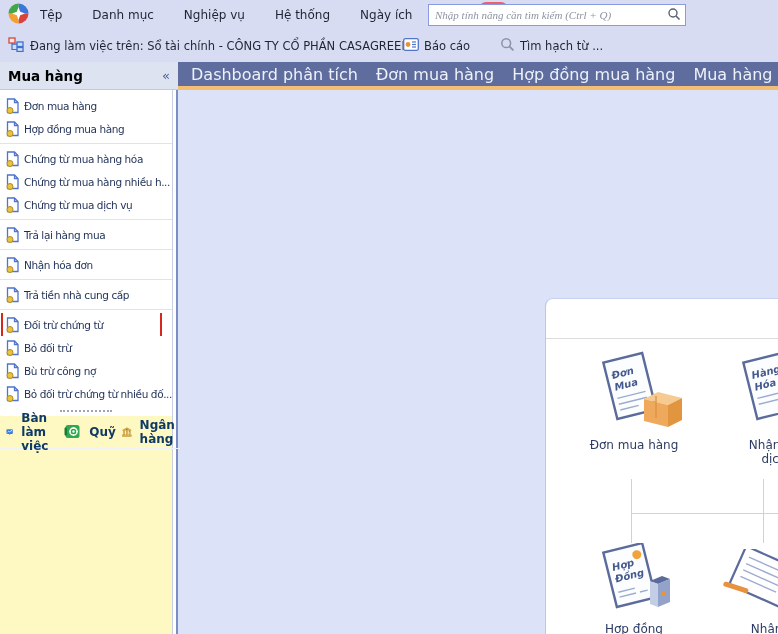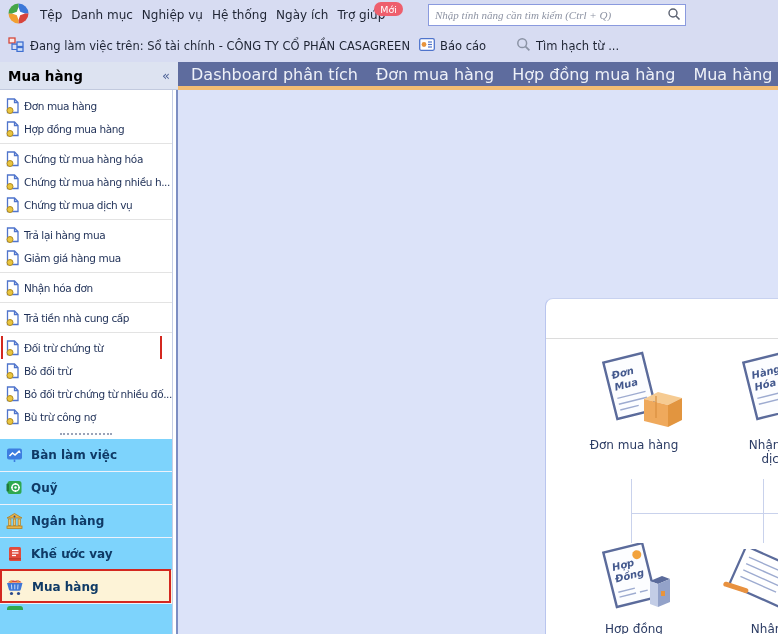--- a/index.html
+++ b/index.html
@@ -1,31 +1,31 @@
 <!DOCTYPE html>
 <html><head>
 <meta charset="utf-8">
 <style>
   *{margin:0;padding:0;box-sizing:border-box}
   html,body{width:778px;height:634px;overflow:hidden}
   body{font-family:"DejaVu Sans","Liberation Sans",sans-serif;position:relative;background:#dce3f9;color:#1e2433;font-size:12px}
 
   
   .menubar{position:absolute;top:0;left:0;right:0;height:30px;background:#d7dcf2;display:flex;align-items:center;padding-left:8px}
-  .menubar nav{display:flex;align-items:center;gap:9px;margin-left:11px}
+  .menubar nav{display:flex;align-items:center;gap:30px;margin-left:11px}
   .menu-item{white-space:nowrap;cursor:default}
   .badge{background:#ee5f6d;color:#fff;font-size:9.5px;padding:1.5px 6px;border-radius:9px;margin-left:-11px;position:relative;top:-6px}
   .searchbox{position:absolute;left:428px;top:4px;width:258px;height:22px;background:#fff;border:1px solid #8a9ade;display:flex;align-items:center;padding:0 4px 0 6px}
   .searchbox input{flex:1;border:none;outline:none;font-family:Liberation Serif, serif;font-size:11px;font-style:italic;color:#444;background:transparent}
   .searchbox input::placeholder{color:#8d93a3}
 
   
   .toolbar{position:absolute;top:30px;left:0;right:0;height:32px;background:#d7dcf2;display:flex;align-items:center;padding-left:8px;font-size:11.5px}
   .tool-left{display:flex;align-items:center;gap:6px;white-space:nowrap}
-  .tool-right{position:absolute;left:419px;display:flex;align-items:center;gap:30px}
+  .tool-right{position:absolute;left:403px;display:flex;align-items:center;gap:30px}
   .tool-btn{display:flex;align-items:center;gap:5px;white-space:nowrap;cursor:default}
 
   
   .row3{position:absolute;top:62px;left:0;right:0;height:28px}
   .side-header{position:absolute;left:0;top:0;width:178px;height:28px;background:#dde3f1;border-bottom:1px solid #c2cade;display:flex;align-items:center;justify-content:space-between;padding:0 8px}
   .side-header .t{font-weight:bold;font-size:13.5px;color:#000}
   .side-header .c{color:#4a5f95;font-size:13px;cursor:pointer}
   .tabbar{position:absolute;left:178px;right:0;top:0;height:28px;background:#5e6c9e;display:flex;align-items:center;padding:0 0 4px 4px;overflow:hidden}
   .tabbar::after{content:"";position:absolute;left:0;right:0;bottom:0;height:4px;background:#f3bd74}
   .tab{padding:0 9px;font-size:16px;color:#eef1f8;white-space:nowrap;display:flex;align-items:center;gap:5px;cursor:pointer}
@@ -34,21 +34,21 @@
   
   .sidebar{position:absolute;left:0;top:90px;bottom:0;width:178px;background:#fff;border-right:2px solid #7d8ec2}
   .side-inner{position:absolute;left:0;top:0;bottom:0;width:173px;border-right:1px solid #c6cfe6;display:flex;flex-direction:column}
   .list{padding-top:4px}
   .srow{height:23px;display:flex;align-items:center;gap:5px;padding-left:6px;font-size:10.5px;letter-spacing:-0.4px;color:#1f3057;white-space:nowrap;overflow:hidden;position:relative;cursor:pointer}
   .srow svg{flex:0 0 auto}
   .sep{height:1px;background:#e3e3e3;margin:3px 0}
   .hl{position:absolute;left:1px;right:10px;top:-2px;bottom:-2px;border:2px solid #d4281f;pointer-events:none}
   .splitter{height:11px;display:flex;align-items:center;justify-content:center;cursor:row-resize}
   .splitter b{width:52px;border-top:2px dotted #9aa3b8}
-  .sections{flex:1;display:flex;flex-direction:column;background:#7dd3fc}
+  .sections{flex:1;display:flex;background:#fef9c3}
   .section{height:33px;display:flex;align-items:center;gap:8px;padding-left:6px;font-weight:bold;font-size:12px;color:#0f3a66;border-bottom:1px solid #eef2fb;position:relative;cursor:pointer}
   .section.sel{background:#fdf3d7}
   .hl2{position:absolute;left:0;right:1px;top:-2px;bottom:0;border:2px solid #d4281f;pointer-events:none}
   .partial-ico{height:6px;position:relative}
   .partial-ico i{position:absolute;left:7px;top:2px;width:16px;height:4px;background:#2fa84f;border-radius:3px 3px 0 0}
 
   
   .main{position:absolute;left:180px;top:90px;right:0;bottom:0;background:#dce3f9}
   .panel{position:absolute;left:365px;top:208px;right:0;bottom:0;background:#fff;border-left:1px solid #b9c5ee;border-top:1px solid #c8d2f0;border-radius:8px 0 0 0;overflow:hidden}
   .panel-header{height:40px;border-bottom:1px solid #dcdcdc}
@@ -189,28 +189,20 @@
       </div>
       <div class="sep"></div>
       <div class="srow">
         <svg width="13" height="16" viewBox="0 0 13 16">
             <path d="M1.5 1 H8.5 L12 4.5 V14.5 H1.5 Z" fill="#fff" stroke="#4f74cc" stroke-width="1.3"></path>
             <path d="M8.5 1 L8.5 4.5 L12 4.5" fill="none" stroke="#4f74cc" stroke-width="1.3"></path>
             <circle cx="4" cy="12.5" r="3" fill="#e9c53f" stroke="#b28a1f" stroke-width="1"></circle>
           </svg>
         <span>Trả lại hàng mua</span>
       </div>
-      <div class="srow">
-        <svg width="13" height="16" viewBox="0 0 13 16">
-            <path d="M1.5 1 H8.5 L12 4.5 V14.5 H1.5 Z" fill="#fff" stroke="#4f74cc" stroke-width="1.3"></path>
-            <path d="M8.5 1 L8.5 4.5 L12 4.5" fill="none" stroke="#4f74cc" stroke-width="1.3"></path>
-            <circle cx="4" cy="12.5" r="3" fill="#e9c53f" stroke="#b28a1f" stroke-width="1"></circle>
-          </svg>
-        <span>Giảm giá hàng mua</span>
-      </div>
       <div class="sep"></div>
       <div class="srow">
         <svg width="13" height="16" viewBox="0 0 13 16">
             <path d="M1.5 1 H8.5 L12 4.5 V14.5 H1.5 Z" fill="#fff" stroke="#4f74cc" stroke-width="1.3"></path>
             <path d="M8.5 1 L8.5 4.5 L12 4.5" fill="none" stroke="#4f74cc" stroke-width="1.3"></path>
             <circle cx="4" cy="12.5" r="3" fill="#e9c53f" stroke="#b28a1f" stroke-width="1"></circle>
           </svg>
         <span>Nhận hóa đơn</span>
       </div>
       <div class="sep"></div>
@@ -239,29 +231,29 @@
             <circle cx="4" cy="12.5" r="3" fill="#e9c53f" stroke="#b28a1f" stroke-width="1"></circle>
           </svg>
         <span>Bỏ đối trừ</span>
       </div>
       <div class="srow">
         <svg width="13" height="16" viewBox="0 0 13 16">
             <path d="M1.5 1 H8.5 L12 4.5 V14.5 H1.5 Z" fill="#fff" stroke="#4f74cc" stroke-width="1.3"></path>
             <path d="M8.5 1 L8.5 4.5 L12 4.5" fill="none" stroke="#4f74cc" stroke-width="1.3"></path>
             <circle cx="4" cy="12.5" r="3" fill="#e9c53f" stroke="#b28a1f" stroke-width="1"></circle>
           </svg>
+        <span>Bù trừ công nợ</span>
+      </div>
+      <div class="srow">
+        <svg width="13" height="16" viewBox="0 0 13 16">
+            <path d="M1.5 1 H8.5 L12 4.5 V14.5 H1.5 Z" fill="#fff" stroke="#4f74cc" stroke-width="1.3"></path>
+            <path d="M8.5 1 L8.5 4.5 L12 4.5" fill="none" stroke="#4f74cc" stroke-width="1.3"></path>
+            <circle cx="4" cy="12.5" r="3" fill="#e9c53f" stroke="#b28a1f" stroke-width="1"></circle>
+          </svg>
         <span>Bỏ đối trừ chứng từ nhiều đố...</span>
-      </div>
-      <div class="srow">
-        <svg width="13" height="16" viewBox="0 0 13 16">
-            <path d="M1.5 1 H8.5 L12 4.5 V14.5 H1.5 Z" fill="#fff" stroke="#4f74cc" stroke-width="1.3"></path>
-            <path d="M8.5 1 L8.5 4.5 L12 4.5" fill="none" stroke="#4f74cc" stroke-width="1.3"></path>
-            <circle cx="4" cy="12.5" r="3" fill="#e9c53f" stroke="#b28a1f" stroke-width="1"></circle>
-          </svg>
-        <span>Bù trừ công nợ</span>
       </div>
     </div>
 
     <div class="splitter">
         <b></b>
       </div>
 
     <div class="sections">
       <div class="section">
         <svg width="17" height="16" viewBox="0 0 17 16">

